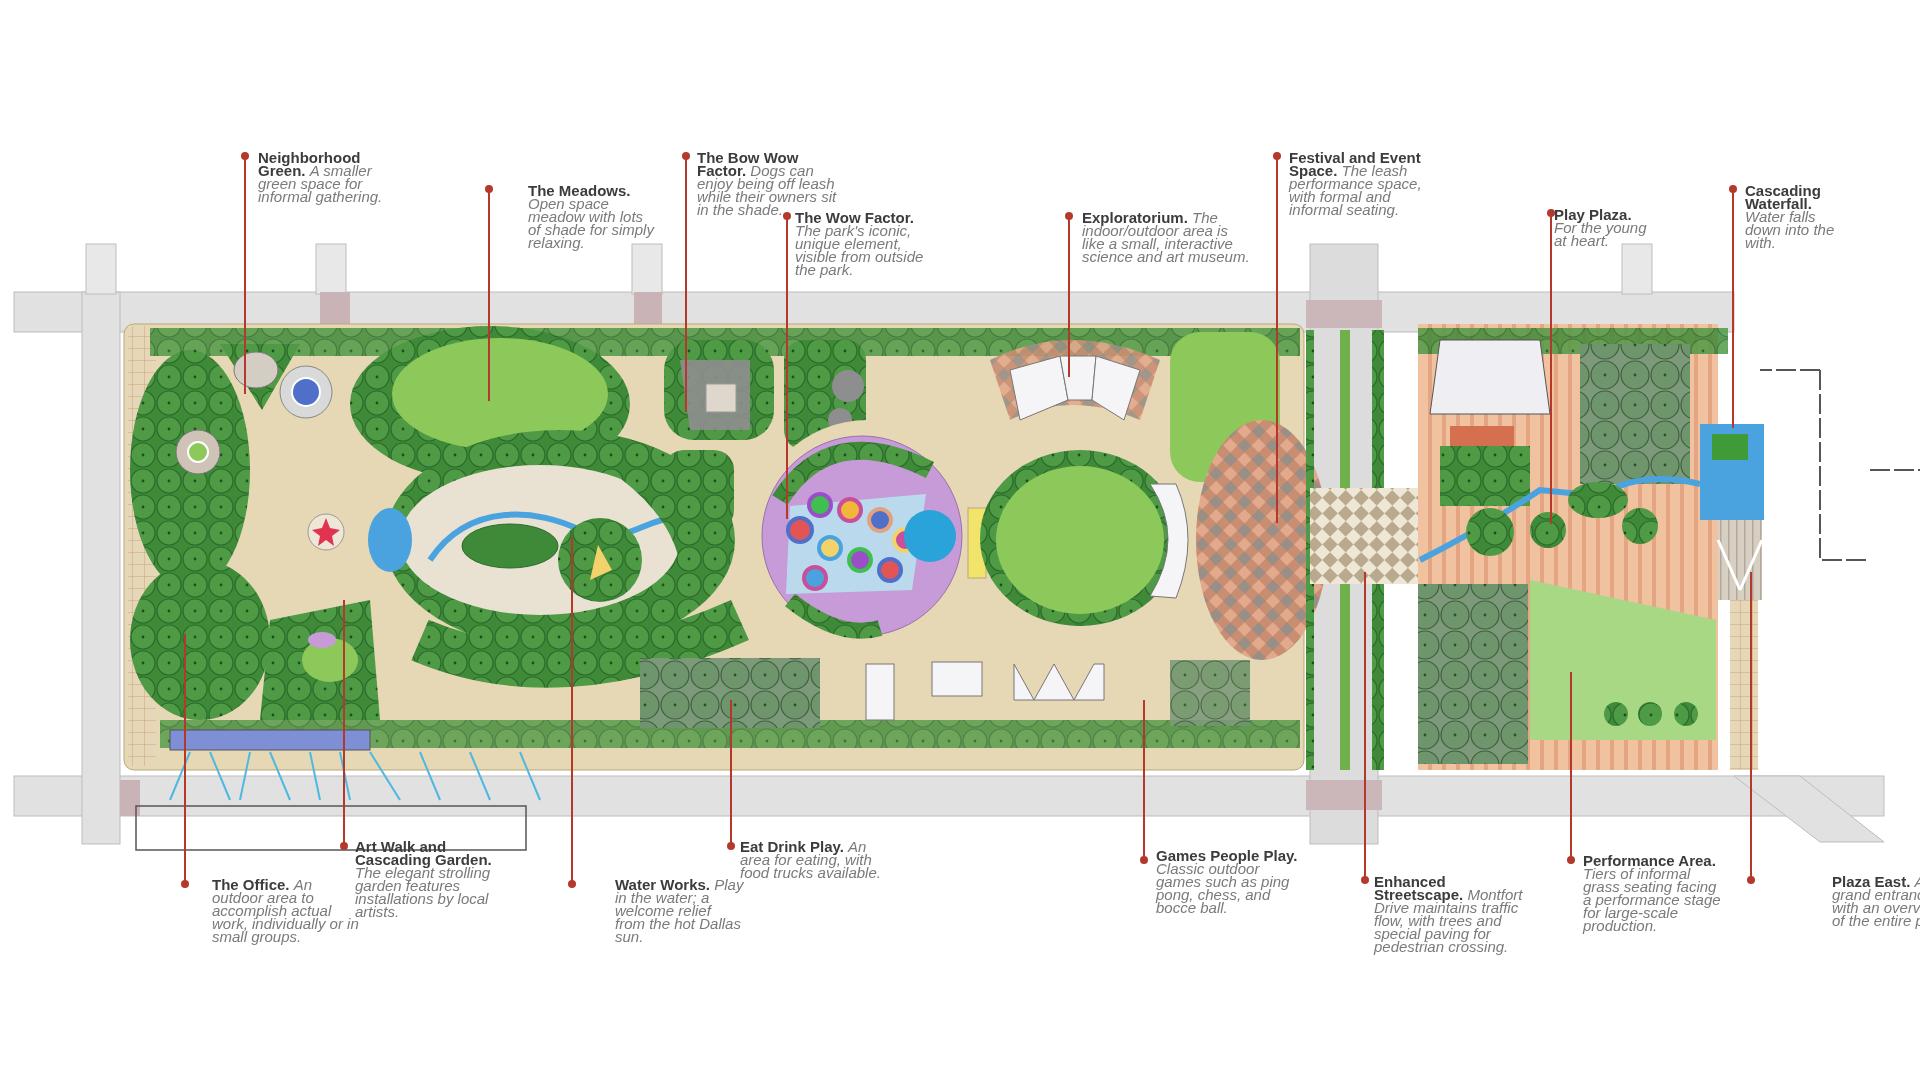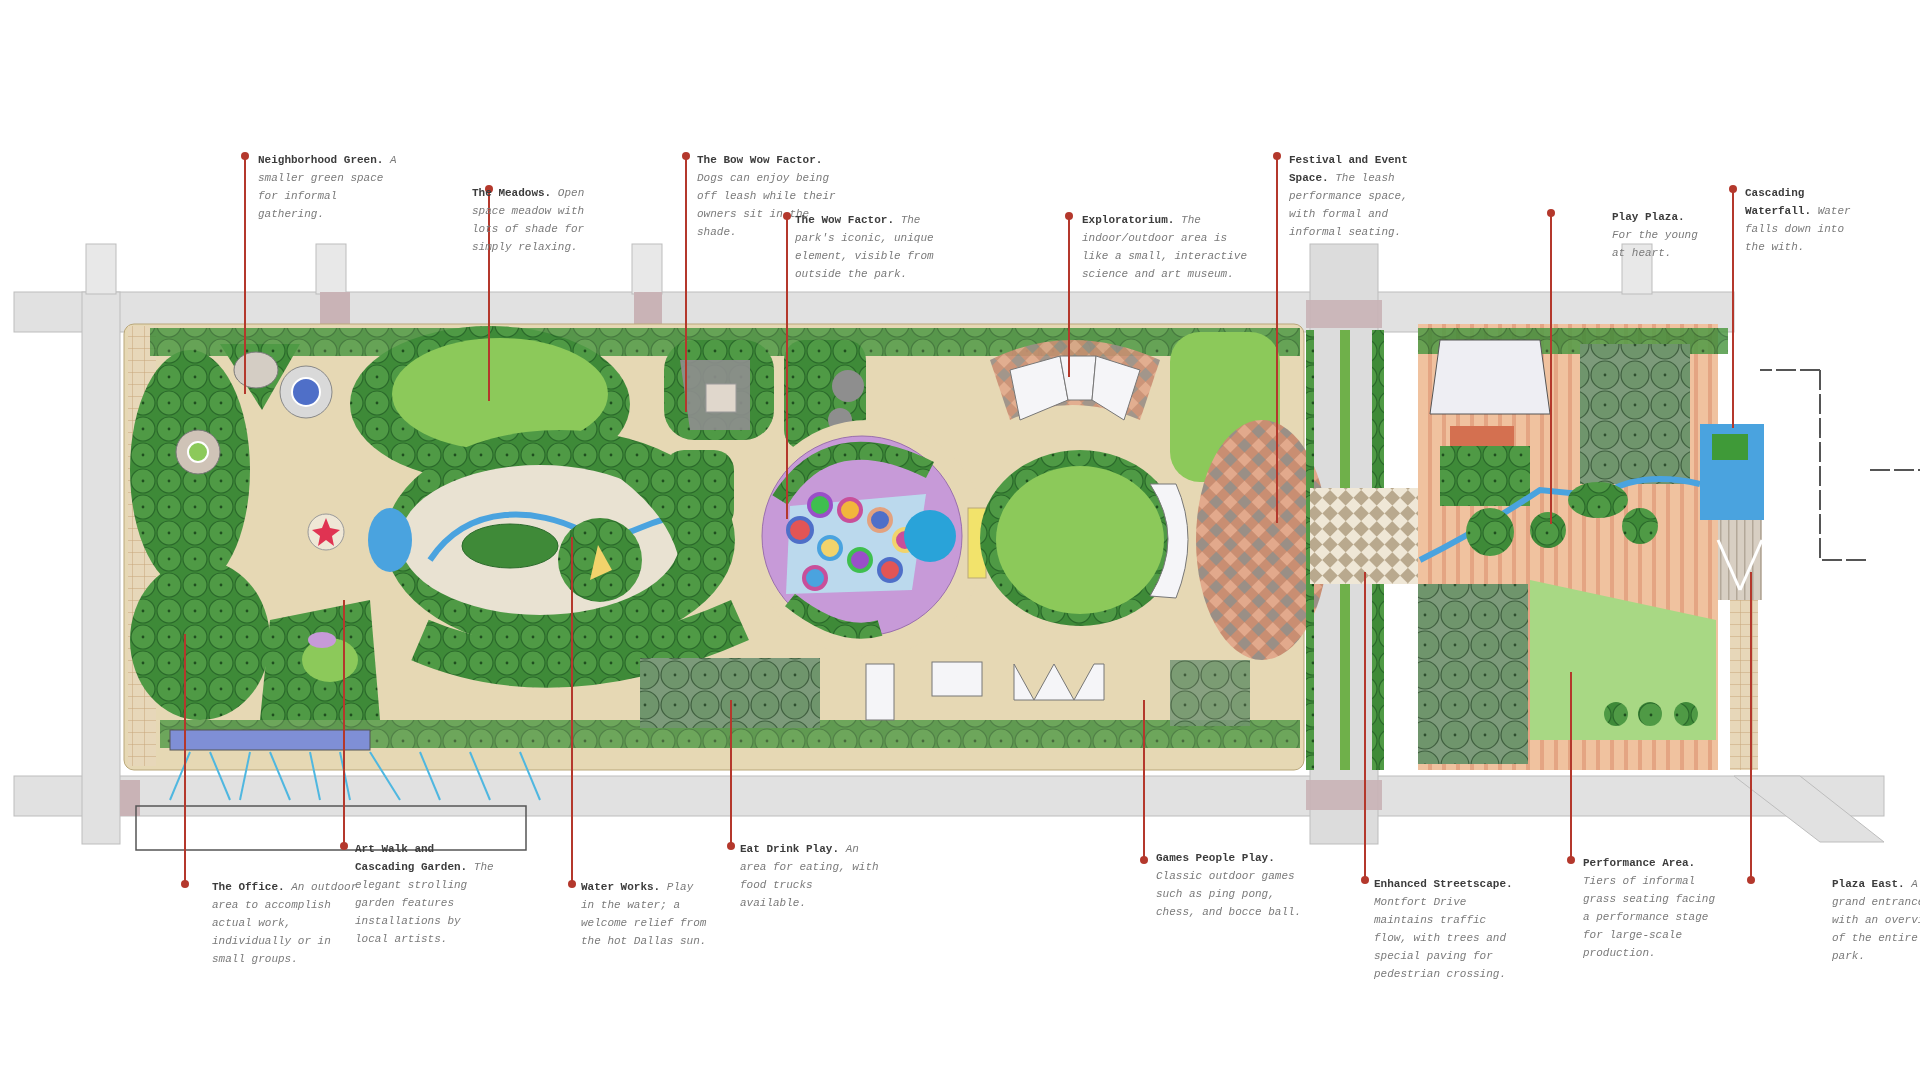--- a/index.html
+++ b/index.html
@@ -1,18 +1,18 @@
 <!DOCTYPE html>
 <html><head>
 <meta charset="utf-8">
 <style>
   html,body{margin:0;padding:0;background:#ffffff;}
   body{width:1920px;height:1080px;position:relative;overflow:hidden;font-family:"Liberation Sans",sans-serif;}
   #plan{position:absolute;left:0;top:0;width:1920px;height:1080px;}
-  .callout{position:absolute;font-size:11px;line-height:18px;color:#6a6a6a;width:200px;font-family:Liberation Mono, monospace;}
+  .callout{position:absolute;font-size:15px;line-height:13px;color:#6a6a6a;width:200px;}
   .callout .title{font-weight:bold;color:#3c3c3c;font-style:normal;}
   .callout .desc{font-style:italic;color:#7a7a7a;}
 </style>
 </head>
 <body>
 
 <svg id="plan" viewBox="0 0 1920 1080" xmlns="http://www.w3.org/2000/svg">
   <defs>
     <pattern id="treePat" width="26" height="26" patternUnits="userSpaceOnUse">
       <rect width="26" height="26" fill="#3e8a38"></rect>
@@ -234,58 +234,58 @@
       <circle cx="1571" cy="860" r="4"></circle>
     <rect x="1750" y="572" width="2" height="308"></rect>
       <circle cx="1751" cy="880" r="4"></circle>
   </g>
 </svg>
 
 <div class="callout" style="left:258px;top:151px;width:140px">
   <span class="title">Neighborhood Green.</span>
   <span class="desc">A smaller green space for informal gathering.</span>
 </div>
-<div class="callout" style="left:472px;top:184px;width:130px">
+<div class="callout" style="left:528px;top:184px;width:130px">
   <span class="title">The Meadows.</span>
   <span class="desc">Open space meadow with lots of shade for simply relaxing.</span>
 </div>
 <div class="callout" style="left:697px;top:151px;width:140px">
   <span class="title">The Bow Wow Factor.</span>
   <span class="desc">Dogs can enjoy being off leash while their owners sit in the shade.</span>
 </div>
 <div class="callout" style="left:795px;top:211px;width:140px">
   <span class="title">The Wow Factor.</span>
   <span class="desc">The park's iconic, unique element, visible from outside the park.</span>
 </div>
 <div class="callout" style="left:1082px;top:211px;width:170px">
   <span class="title">Exploratorium.</span>
   <span class="desc">The indoor/outdoor area is like a small, interactive science and art museum.</span>
 </div>
 <div class="callout" style="left:1289px;top:151px;width:150px">
   <span class="title">Festival and Event Space.</span>
   <span class="desc">The leash performance space, with formal and informal seating.</span>
 </div>
-<div class="callout" style="left:1612px;top:208px;width:95px">
+<div class="callout" style="left:1554px;top:208px;width:95px">
   <span class="title">Play Plaza.</span>
   <span class="desc">For the young at heart.</span>
 </div>
 <div class="callout" style="left:1745px;top:184px;width:110px">
   <span class="title">Cascading Waterfall.</span>
   <span class="desc">Water falls down into the with.</span>
 </div>
 
 <div class="callout" style="left:212px;top:878px;width:150px">
   <span class="title">The Office.</span>
   <span class="desc">An outdoor area to accomplish actual work, individually or in small groups.</span>
 </div>
 <div class="callout" style="left:355px;top:840px;width:140px">
   <span class="title">Art Walk and Cascading Garden.</span>
   <span class="desc">The elegant strolling garden features installations by local artists.</span>
 </div>
-<div class="callout" style="left:581px;top:878px;width:130px">
+<div class="callout" style="left:615px;top:878px;width:130px">
   <span class="title">Water Works.</span>
   <span class="desc">Play in the water; a welcome relief from the hot Dallas sun.</span>
 </div>
 <div class="callout" style="left:740px;top:840px;width:145px">
   <span class="title">Eat Drink Play.</span>
   <span class="desc">An area for eating, with food trucks available.</span>
 </div>
 <div class="callout" style="left:1156px;top:849px;width:150px">
   <span class="title">Games People Play.</span>
   <span class="desc">Classic outdoor games such as ping pong, chess, and bocce ball.</span>

